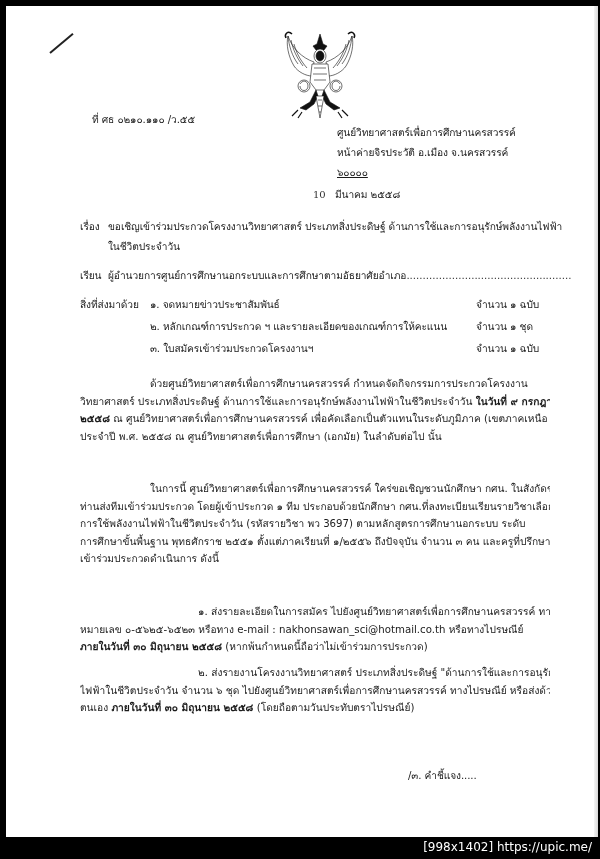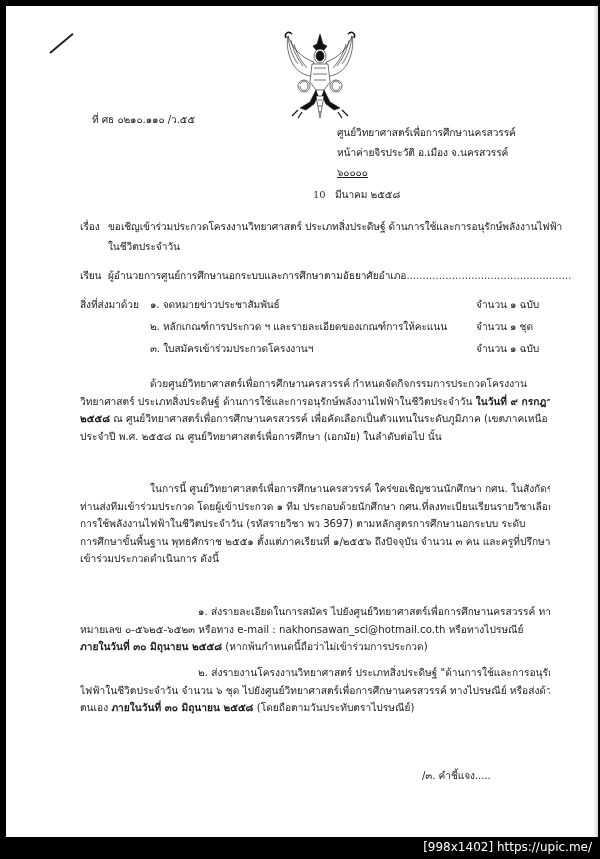--- a/index.html
+++ b/index.html
@@ -150,21 +150,21 @@
 
     <div class="abs t" style="left:74px; top:292px;">สิ่งที่ส่งมาด้วย</div>
     <div class="abs t" style="left:144px; top:292px;">๑. จดหมายข่าวประชาสัมพันธ์</div>
     <div class="abs t" style="left:470px; top:292px;">จำนวน  ๑  ฉบับ</div>
     <div class="abs t" style="left:144px; top:314px;">๒. หลักเกณฑ์การประกวด ฯ และรายละเอียดของเกณฑ์การให้คะแนน</div>
     <div class="abs t" style="left:470px; top:314px;">จำนวน  ๑  ชุด</div>
     <div class="abs t" style="left:144px; top:336px;">๓. ใบสมัครเข้าร่วมประกวดโครงงานฯ</div>
     <div class="abs t" style="left:470px; top:336px;">จำนวน  ๑  ฉบับ</div>
 
     <div class="para" style="top:369px;">
-      <span class="line" style="padding-left:70px;font-family:Liberation Serif, serif;">ด้วยศูนย์วิทยาศาสตร์เพื่อการศึกษานครสวรรค์ กำหนดจัดกิจกรรมการประกวดโครงงาน</span>
+      <span class="line" style="padding-left:70px;">ด้วยศูนย์วิทยาศาสตร์เพื่อการศึกษานครสวรรค์ กำหนดจัดกิจกรรมการประกวดโครงงาน</span>
       <span class="line"><span>วิทยาศาสตร์ ประเภทสิ่งประดิษฐ์ ด้านการใช้และการอนุรักษ์พลังงานไฟฟ้าในชีวิตประจำวัน </span><span class="b">ในวันที่ ๙ กรกฎาคม</span></span>
       <span class="line"><span class="b">๒๕๕๘</span><span> ณ ศูนย์วิทยาศาสตร์เพื่อการศึกษานครสวรรค์ เพื่อคัดเลือกเป็นตัวแทนในระดับภูมิภาค (เขตภาคเหนือ</span></span>
       <span class="line">ประจำปี พ.ศ. ๒๕๕๘ ณ ศูนย์วิทยาศาสตร์เพื่อการศึกษา (เอกมัย) ในลำดับต่อไป นั้น</span>
     </div>
 
     <div class="para" style="top:474px;">
       <span class="line" style="padding-left:70px;">ในการนี้ ศูนย์วิทยาศาสตร์เพื่อการศึกษานครสวรรค์  ใคร่ขอเชิญชวนนักศึกษา กศน. ในสังกัดของ</span>
       <span class="line">ท่านส่งทีมเข้าร่วมประกวด โดยผู้เข้าประกวด ๑ ทีม ประกอบด้วยนักศึกษา กศน.ที่ลงทะเบียนเรียนรายวิชาเลือก</span>
       <span class="line">การใช้พลังงานไฟฟ้าในชีวิตประจำวัน (รหัสรายวิชา พว 3697) ตามหลักสูตรการศึกษานอกระบบ ระดับ</span>
       <span class="line">การศึกษาขั้นพื้นฐาน พุทธศักราช ๒๕๕๑ ตั้งแต่ภาคเรียนที่ ๑/๒๕๕๖ ถึงปัจจุบัน จำนวน ๓ คน และครูที่ปรึกษา</span>
@@ -176,19 +176,19 @@
       <span class="line">หมายเลข ๐-๕๖๒๕-๖๕๒๓ หรือทาง e-mail : nakhonsawan_sci@hotmail.co.th หรือทางไปรษณีย์</span>
       <span class="line"><span class="b">ภายในวันที่  ๓๐ มิถุนายน ๒๕๕๘</span><span>  (หากพ้นกำหนดนี้ถือว่าไม่เข้าร่วมการประกวด)</span></span>
     </div>
 
     <div class="para" style="top:658px;">
       <span class="line" style="padding-left:118px;">๒. ส่งรายงานโครงงานวิทยาศาสตร์ ประเภทสิ่งประดิษฐ์ "ด้านการใช้และการอนุรักษ์พลังงาน</span>
       <span class="line">ไฟฟ้าในชีวิตประจำวัน จำนวน ๖ ชุด ไปยังศูนย์วิทยาศาสตร์เพื่อการศึกษานครสวรรค์ ทางไปรษณีย์ หรือส่งด้วย</span>
       <span class="line"><span>ตนเอง </span><span class="b">ภายในวันที่  ๓๐ มิถุนายน ๒๕๕๘</span><span> (โดยถือตามวันประทับตราไปรษณีย์)</span></span>
     </div>
 
-    <div class="abs t" style="left:416px; top:763px;">/๓. คำชี้แจง.....</div>
+    <div class="abs t" style="left:402px; top:763px;">/๓. คำชี้แจง.....</div>
   </div>
 </div>
 
 <div class="footer">
   <div class="footer-text">[998x1402] https://upic.me/</div>
 </div>
 
 </body></html>

